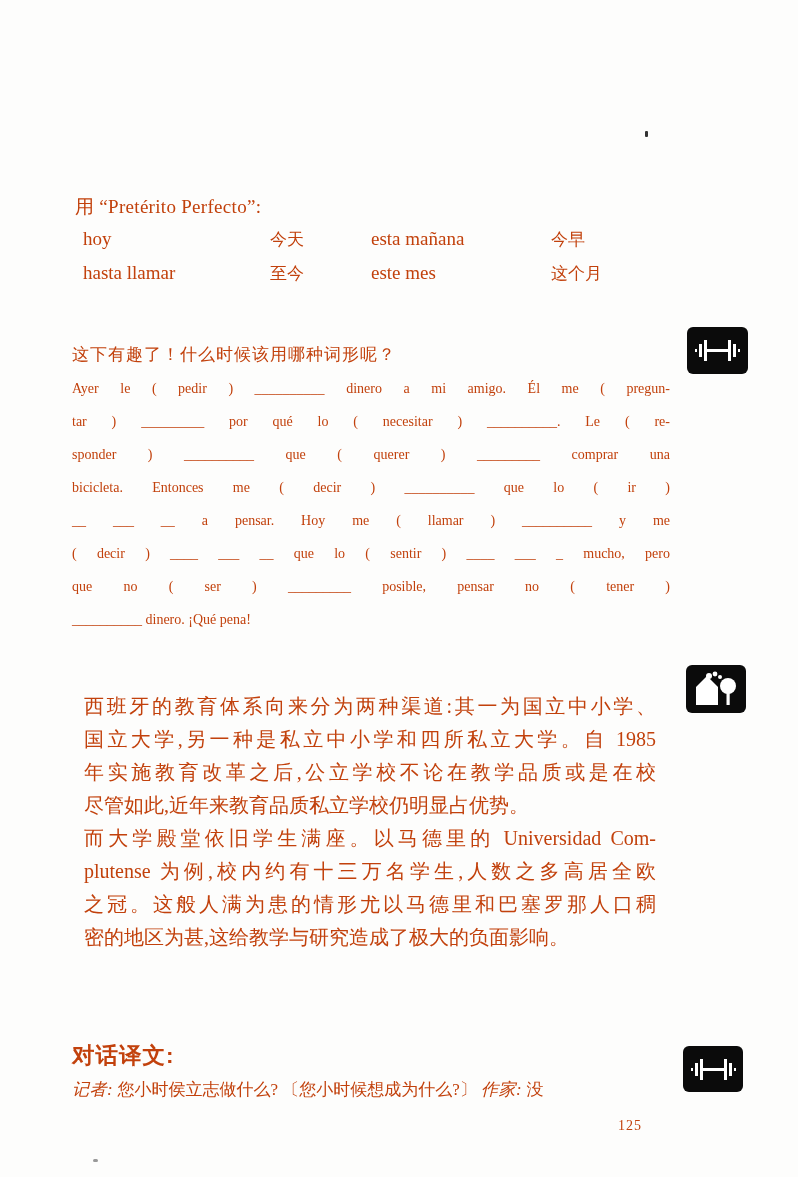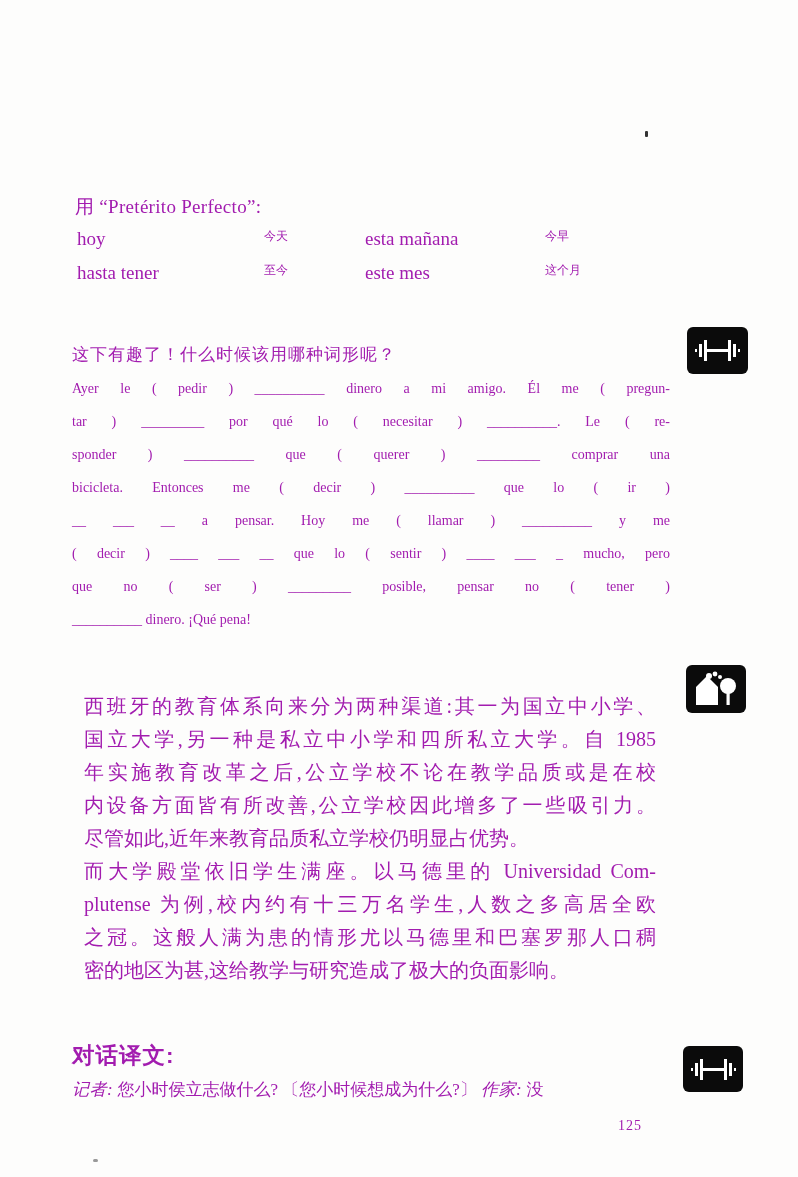--- a/index.html
+++ b/index.html
@@ -2,38 +2,38 @@
 <html><head>
 <meta charset="utf-8">
 <style>
   * { margin: 0; padding: 0; box-sizing: border-box; }
   html, body { background: #e8e8e8; }
   .page {
     position: relative;
     width: 798px;
     height: 1177px;
     background: #fdfdfc;
-    color: #a21caf;
+    color: #c2410c;
     font-family: "Liberation Serif", "DejaVu Serif", serif;
     overflow: hidden;
     margin: 0 auto;
   }
 
   
   .vocab-heading {
     position: absolute;
     left: 75px; top: 194px;
     font-size: 19px;
     letter-spacing: 0.3px;
   }
-  .vocab-row { position: absolute; left: 2px; width: 730px; height: 30px; }
+  .vocab-row { position: absolute; left: 8px; width: 730px; height: 30px; }
   .vocab-row.r1 { top: 228px; }
   .vocab-row.r2 { top: 262px; }
   .vc { position: absolute; font-size: 19px; white-space: nowrap; }
-  .vc.cjk { font-size: 12px; }
+  .vc.cjk { font-size: 17px; }
   .vc.c1 { left: 75px; }
   .vc.c2 { left: 262px; }
   .vc.c3 { left: 363px; }
   .vc.c4 { left: 543px; }
 
   
   .question {
     position: absolute;
     left: 72px; top: 343px;
     font-size: 17px;
@@ -130,21 +130,21 @@
 
   <div class="vocab-heading">用 “Pretérito Perfecto”:</div>
 
   <div class="vocab-row r1">
     <span class="vc c1">hoy</span>
     <span class="vc c2 cjk">今天</span>
     <span class="vc c3">esta mañana</span>
     <span class="vc c4 cjk">今早</span>
   </div>
   <div class="vocab-row r2">
-    <span class="vc c1">hasta tener</span>
+    <span class="vc c1">hasta llamar</span>
     <span class="vc c2 cjk">至今</span>
     <span class="vc c3">este mes</span>
     <span class="vc c4 cjk">这个月</span>
   </div>
 
   <div class="question">这下有趣了！什么时候该用哪种词形呢？</div>
 
   <div class="exercise">
     <div class="line">Ayer le ( pedir ) __________ dinero a mi amigo. Él me ( pregun-</div>
     <div class="line">tar ) _________ por qué lo ( necesitar ) __________. Le ( re-</div>
@@ -153,21 +153,20 @@
     <div class="line">__ ___ __ a pensar. Hoy me ( llamar ) __________ y me</div>
     <div class="line">( decir ) ____ ___ __ que lo ( sentir ) ____ ___ _ mucho, pero</div>
     <div class="line">que no ( ser ) _________ posible, pensar no ( tener )</div>
     <div class="line short">__________ dinero. ¡Qué pena!</div>
   </div>
 
   <div class="essay">
     <div class="line">西班牙的教育体系向来分为两种渠道:其一为国立中小学、</div>
     <div class="line">国立大学,另一种是私立中小学和四所私立大学。自 1985</div>
     <div class="line">年实施教育改革之后,公立学校不论在教学品质或是在校</div>
-    <div class="line">内设备方面皆有所改善,公立学校因此增多了一些吸引力。</div>
     <div class="line short">尽管如此,近年来教育品质私立学校仍明显占优势。</div>
     <div class="line">而大学殿堂依旧学生满座。以马德里的 Universidad Com-</div>
     <div class="line">plutense 为例,校内约有十三万名学生,人数之多高居全欧</div>
     <div class="line">之冠。这般人满为患的情形尤以马德里和巴塞罗那人口稠</div>
     <div class="line short">密的地区为甚,这给教学与研究造成了极大的负面影响。</div>
   </div>
 
   <div class="trans-heading">对话译文:</div>
   <div class="dialog">
     <span class="speaker">记者:</span>

